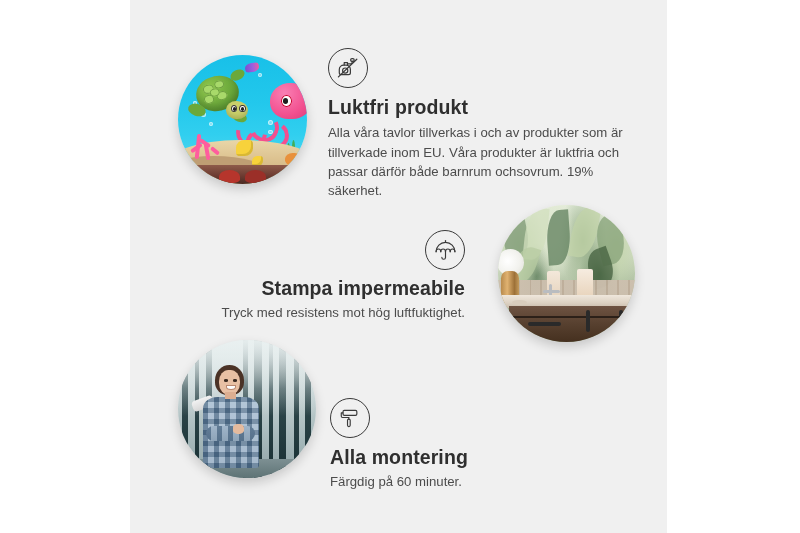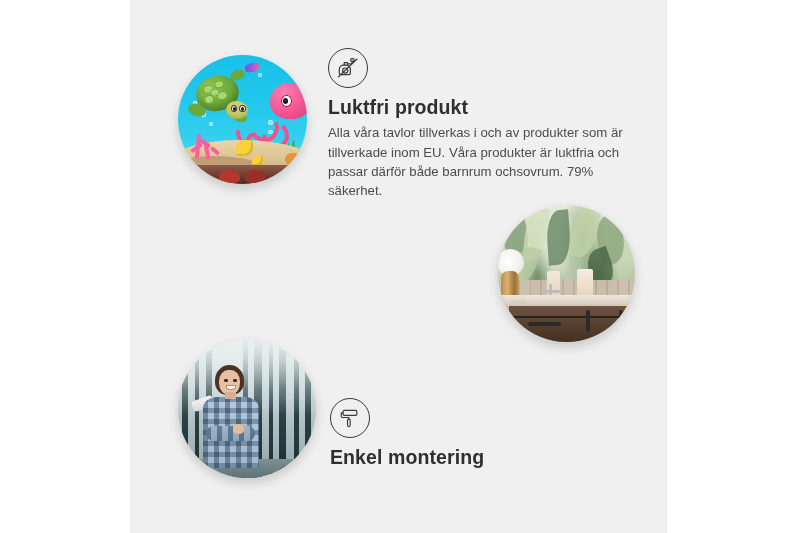--- a/index.html
+++ b/index.html
@@ -444,29 +444,48 @@
       <svg width="26" height="26" viewBox="0 0 26 26" fill="none" stroke="#3a3a3a" stroke-width="1.2" stroke-linecap="round" stroke-linejoin="round">
         <path d="M6.2 19.6c-1.1 0-1.9-.8-1.9-1.9v-3.2c0-2.4 2-4.4 4.4-4.4h2.3c2.4 0 4.4 2 4.4 4.4v3.2c0 1.1-.8 1.9-1.9 1.9z"></path>
         <path d="M9.2 10.1V7.6h3.3v2.5"></path>
         <path d="M12.5 8.9h3.1c.8 0 1.5-.6 1.5-1.5V6.2"></path>
         <rect x="15.6" y="3.6" width="3.6" height="2.8" rx="1.4"></rect>
         <circle cx="10.2" cy="15.6" r="2.6"></circle>
         <line x1="3.4" y1="21.9" x2="21.8" y2="4.3" stroke-width="1.3"></line>
       </svg>
     </div>
     <p class="f-title">Luktfri produkt</p>
-    <p class="f-body">Alla våra tavlor tillverkas i och av produkter som är tillverkade inom EU. Våra produkter är luktfria och passar därför både barnrum ochsovrum. 79% säkerhet.</p>
-  </div>
-
+    <p class="f-body">Alla våra tavlor tillverkas i och av produkter som är tillverkade inom EU. Våra produkter är luktfria och passar därför både barnrum ochsovrum. 19% säkerhet.</p>
+  </div>
+
+  <div class="feature" id="feature-2">
+    <div class="icon-wrap">
+      <div class="icon-circle">
+        <svg width="25" height="25" viewBox="0 0 26 26" fill="none" stroke="#3a3a3a" stroke-width="1.2" stroke-linecap="round" stroke-linejoin="round">
+          <path d="M3.2 14.3c0-5.4 4.4-9.8 9.8-9.8s9.8 4.4 9.8 9.8"></path>
+          <path d="M3.2 14.3c0-1.6 1.1-2.9 2.45-2.9S8.1 12.7 8.1 14.3"></path>
+          <path d="M8.1 14.3c0-1.6 1.1-2.9 2.45-2.9S13 12.7 13 14.3"></path>
+          <path d="M13 14.3c0-1.6 1.1-2.9 2.45-2.9s2.45 1.3 2.45 2.9"></path>
+          <path d="M17.9 14.3c0-1.6 1.1-2.9 2.45-2.9s2.45 1.3 2.45 2.9"></path>
+          <line x1="13" y1="14.3" x2="13" y2="20.2"></line>
+          <path d="M13 20.2c0 1.1-.9 1.9-1.9 1.9s-1.9-.8-1.9-1.9"></path>
+          <line x1="13" y1="4.5" x2="13" y2="2.6"></line>
+        </svg>
+      </div>
+    </div>
+    <p class="f-title">Stampa impermeabile</p>
+    <p class="f-body">Tryck med resistens mot hög luftfuktighet.</p>
+  </div>
 
   <div class="feature" id="feature-3">
     <div class="icon-circle">
       <svg width="25" height="25" viewBox="0 0 26 26" fill="none" stroke="#3a3a3a" stroke-width="1.2" stroke-linecap="round" stroke-linejoin="round">
         <rect x="5.2" y="4.6" width="14.4" height="5.2" rx="1.4"></rect>
         <path d="M5.2 7.2H3.4v3.5c0 .7.6 1.3 1.3 1.3h6.5"></path>
         <path d="M11.2 12v1.6"></path>
         <rect x="9.9" y="13.6" width="2.8" height="7.8" rx="1.3"></rect>
       </svg>
     </div>
-    <p class="f-title">Enkel montering</p>
+    <p class="f-title">Alla montering</p>
+    <p class="f-body">Färgdig på 60 minuter.</p>
   </div>
 
 </div>
 
 </body></html>

